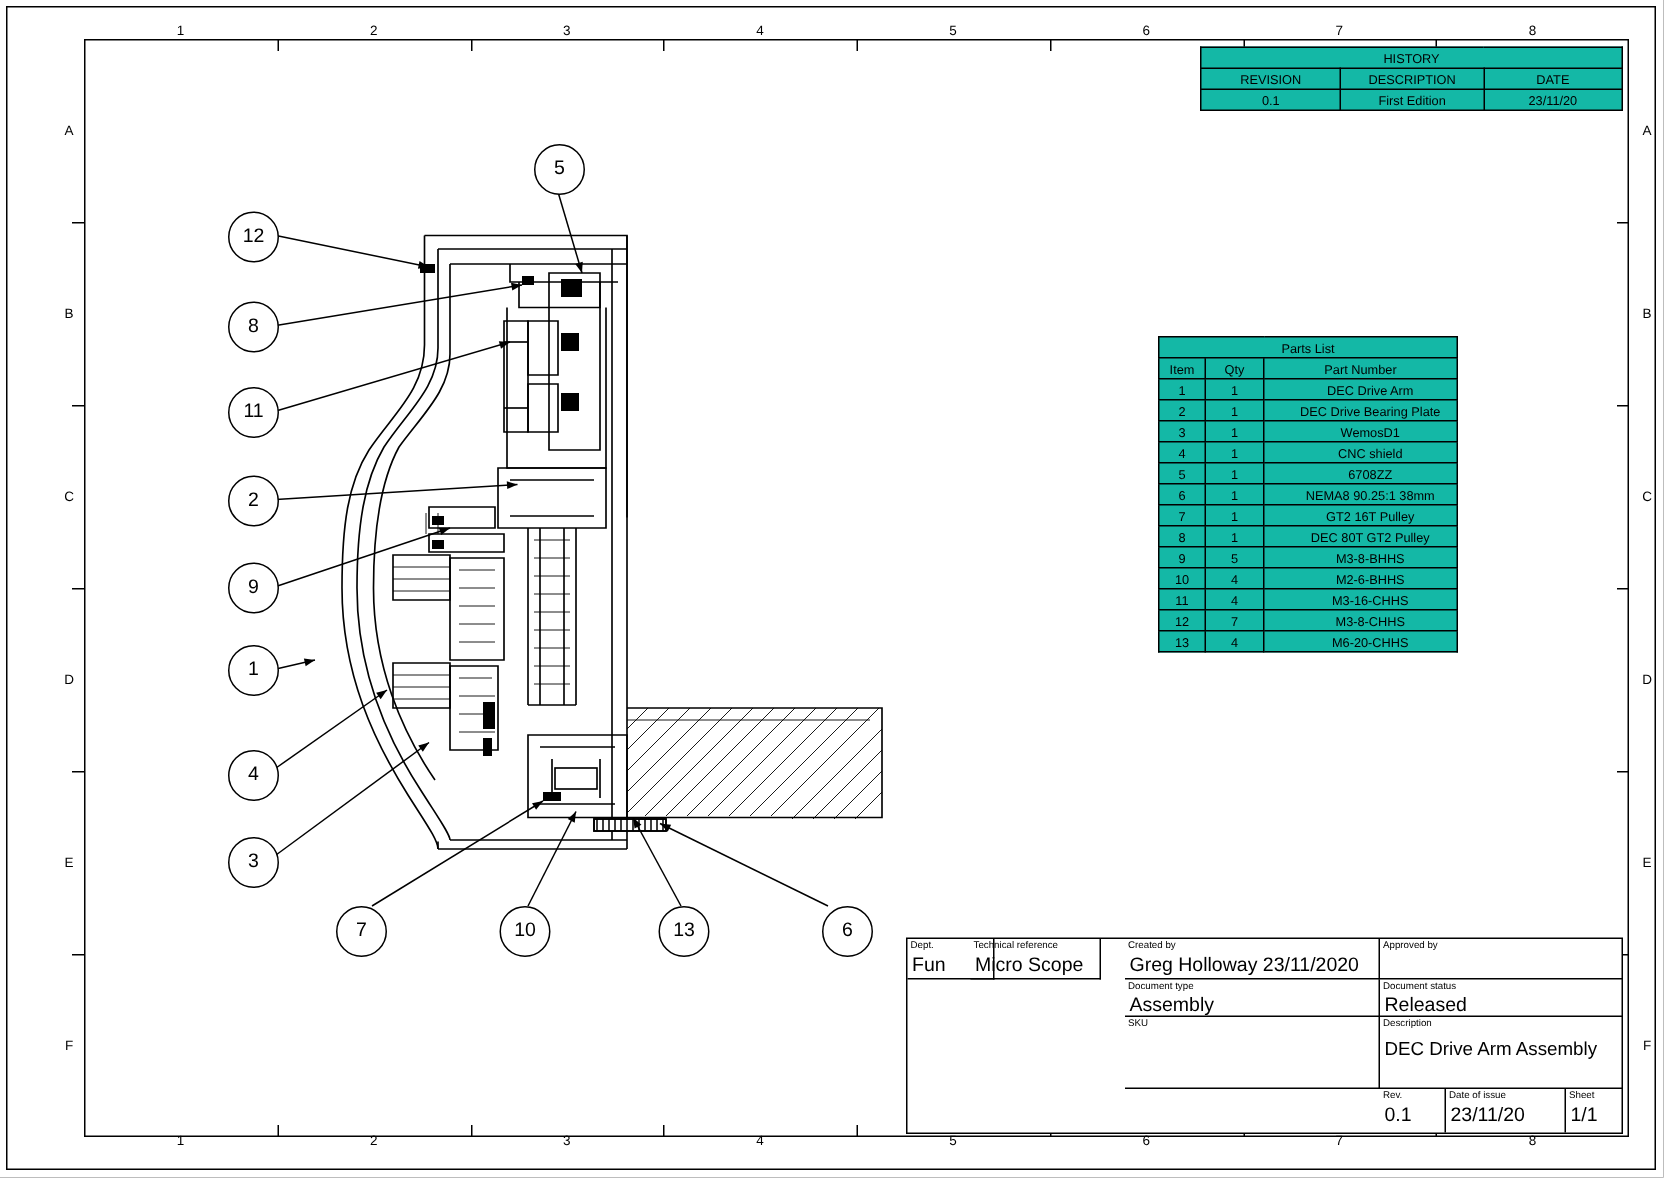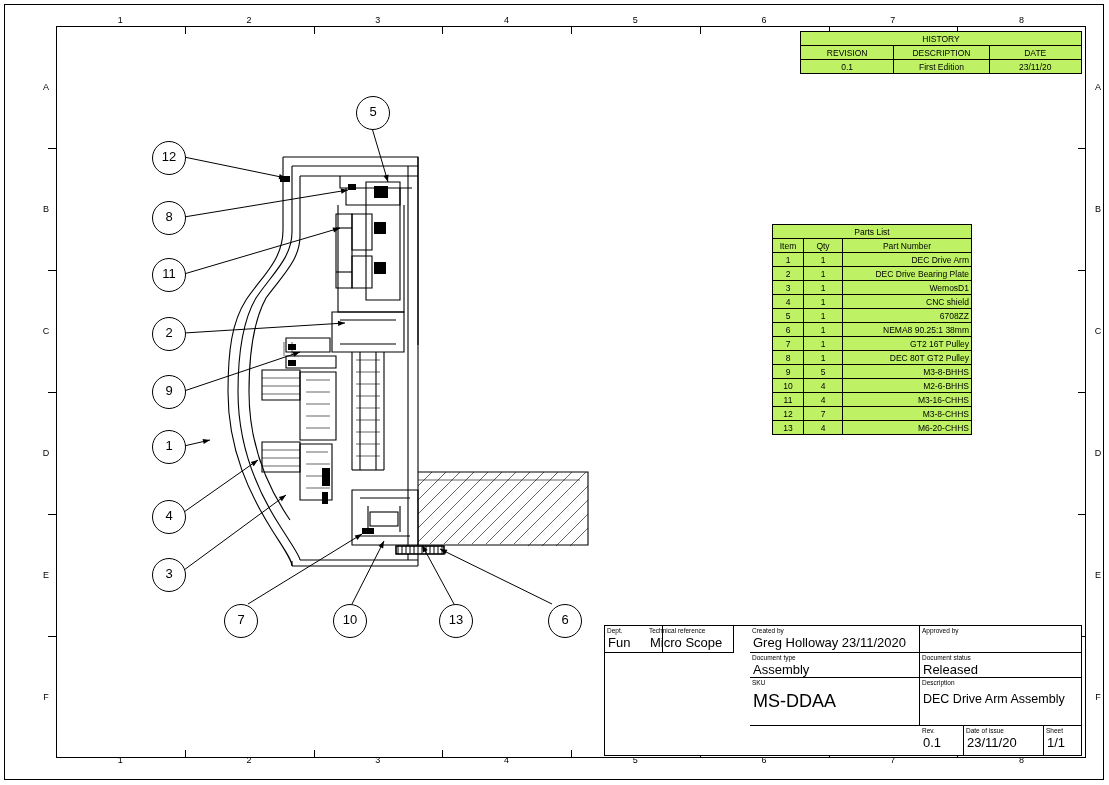--- a/index.html
+++ b/index.html
@@ -38,21 +38,21 @@
   }
   .zone-row {
     width: 12px; height: 14px; line-height: 14px;
     font-size: 9px; text-align: center; color: #000;
   }
   .tick { background: #000; }
 
   
   table.dt {
     border-collapse: collapse;
-    background: #bef264;
+    background: #14b8a6;
   }
   table.dt td, table.dt th {
     border: 1px solid #000;
     font-size: 8.5px;
     font-weight: normal;
     padding: 0 2px;
     height: 13px;
     text-align: center;
     color: #000;
     white-space: nowrap;
@@ -66,21 +66,21 @@
   .history td.hcell { width: 94px; margin-top: 44px; }
 
   
   .parts {
     left: 772px; top: 224px; width: 200px;
   }
   .parts table { width: 200px; }
   .parts td.c-item { width: 26px; }
   .parts td.c-qty { width: 34px; }
   .parts td.c-pn { text-align: center; }
-  .parts td.pn-left { text-align: right; padding-left: 15px; }
+  .parts td.pn-left { text-align: center; padding-left: 15px; }
 
   
   .titleblock {
     left: 604px; top: 625px; width: 478px; height: 131px;
     border: 1px solid #000;
     box-sizing: border-box;
     background: #fff;
   }
   .tb-cell {
     position: absolute;
@@ -458,21 +458,20 @@
       <div class="tb-val">Assembly</div>
     </div>
     <div class="tb-cell" style="left:315px;top:27px;width:162px;height:25px;border-right:none;">
       <div class="tb-lab">Document status</div>
       <div class="tb-val">Released</div>
     </div>
 
     <div class="tb-cell" style="left:0;top:52px;width:145px;height:48px;border-right:none;border-bottom:none;"></div>
     <div class="tb-cell" style="left:145px;top:52px;width:170px;height:48px;">
       <div class="tb-lab">SKU</div>
-      <div class="tb-val" style="font-size:18px;line-height:28px;">MS-DDAA</div>
     </div>
     <div class="tb-cell" style="left:315px;top:52px;width:162px;height:48px;border-right:none;">
       <div class="tb-lab">Description</div>
       <div class="tb-val bold" style="font-size:12.5px;line-height:24px;">DEC Drive Arm Assembly</div>
     </div>
 
     <div class="tb-cell" style="left:315px;top:100px;width:44px;height:29px;border-bottom:none;">
       <div class="tb-lab">Rev.</div>
       <div class="tb-val">0.1</div>
     </div>

